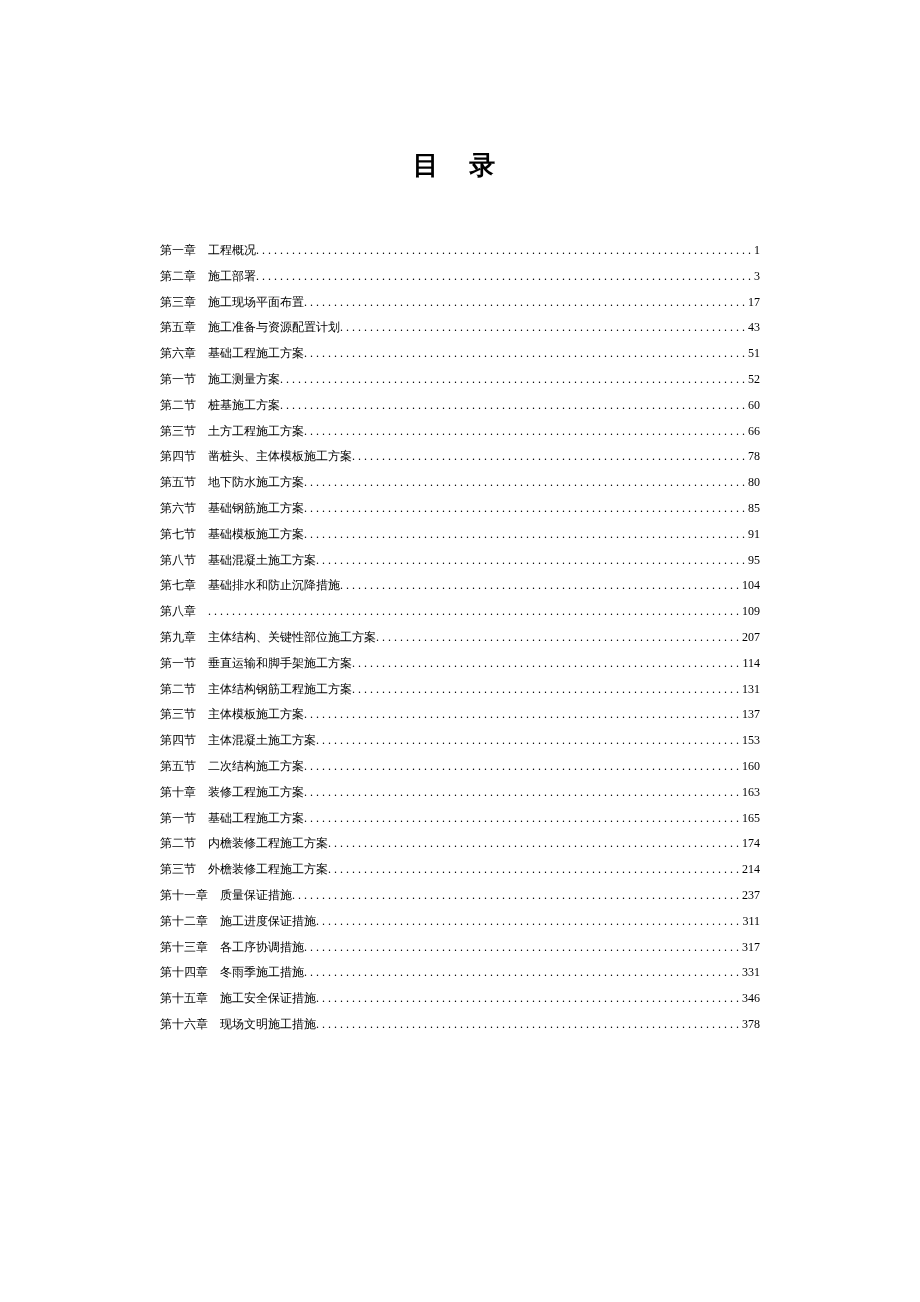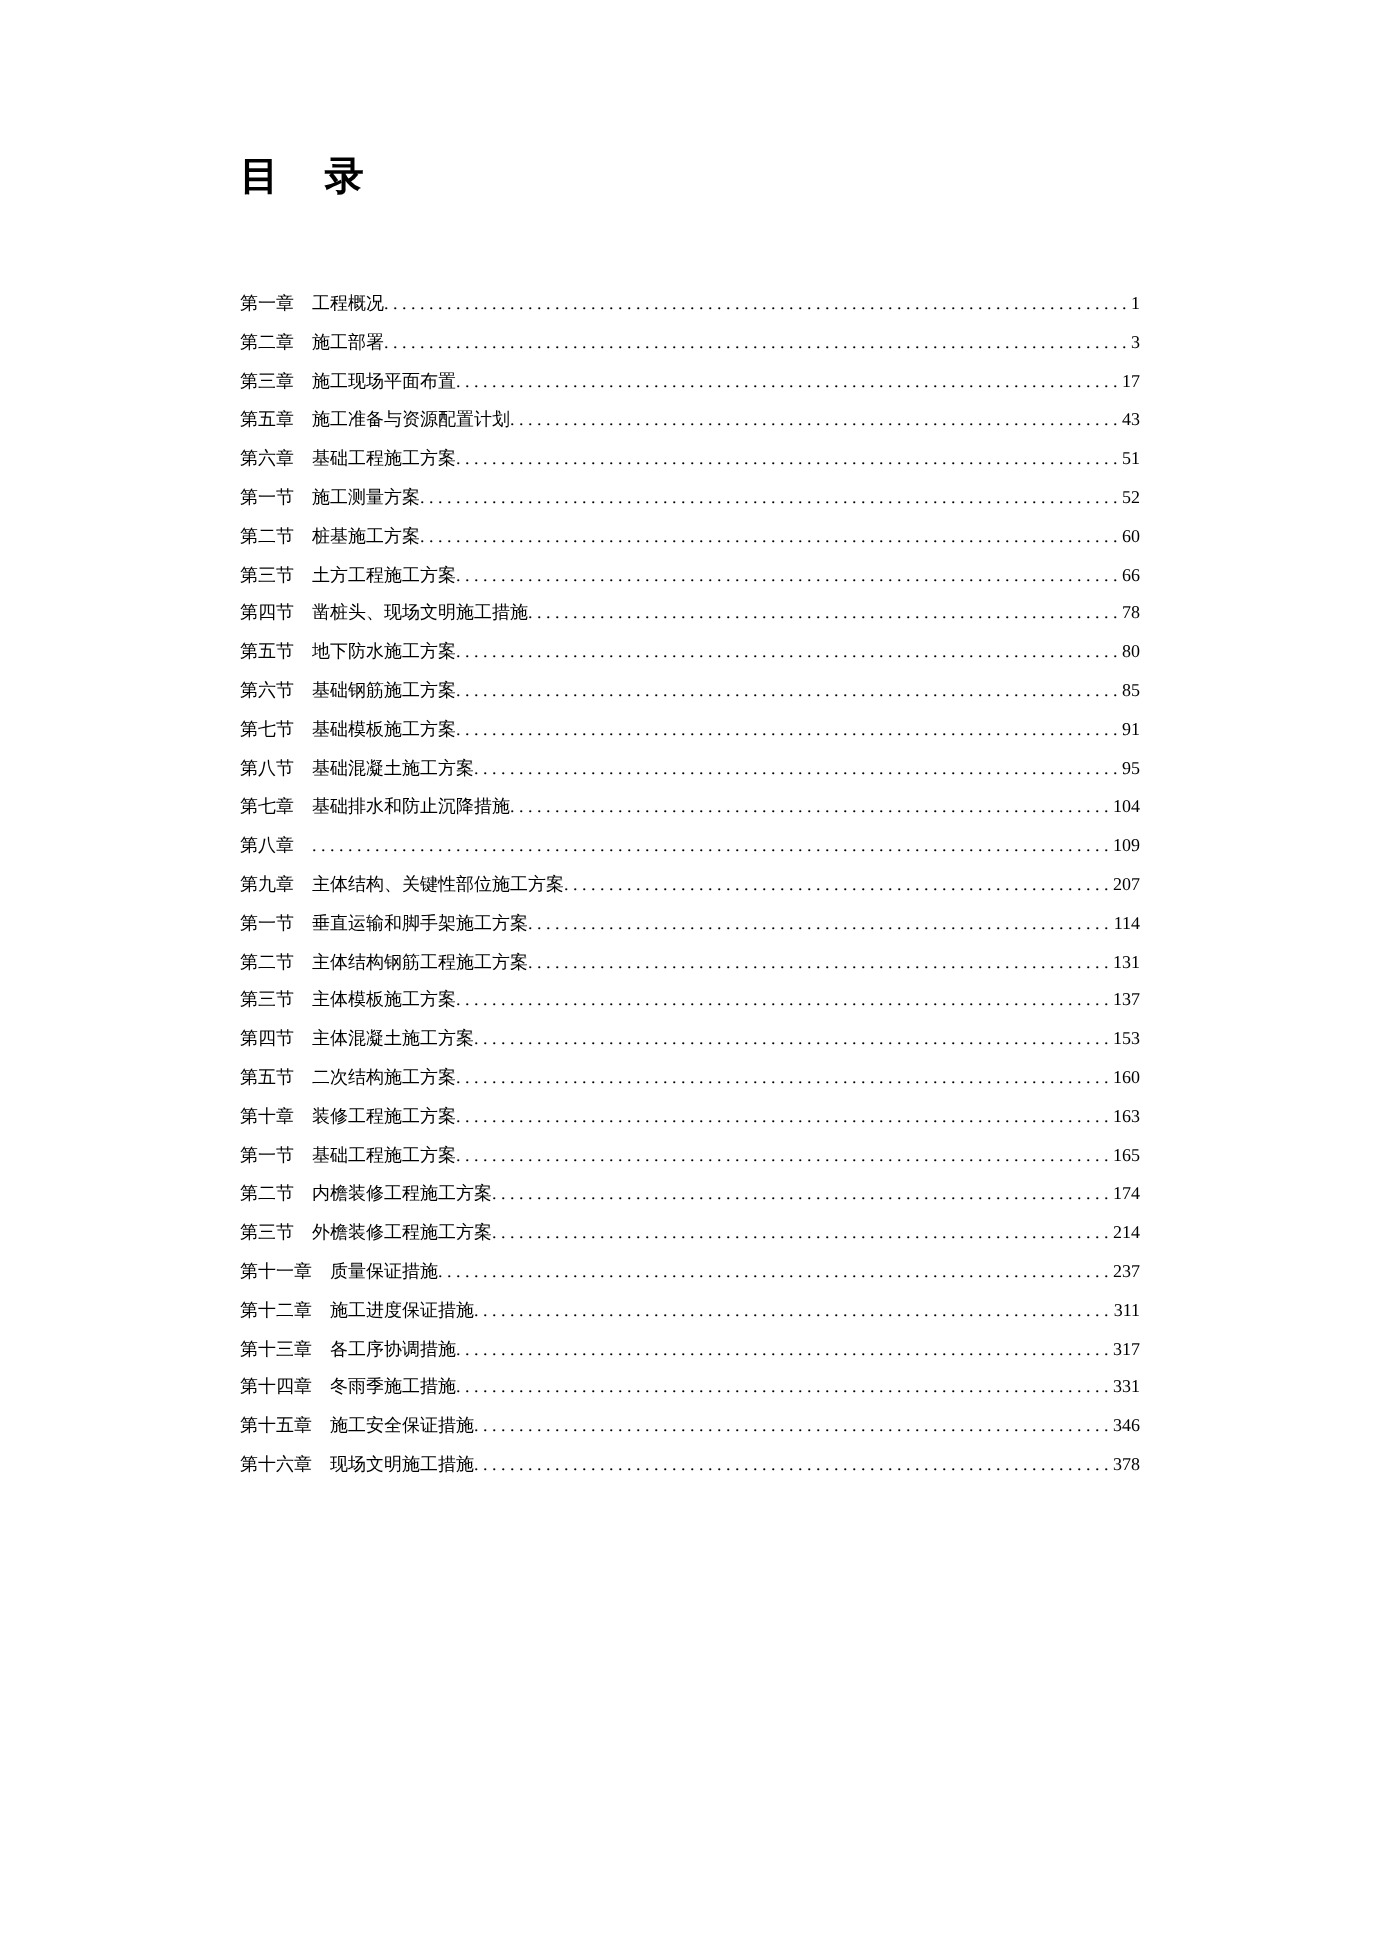--- a/index.html
+++ b/index.html
@@ -9,24 +9,26 @@
     }
     body {
       background: #ffffff;
       font-family: "SimSun", "宋体", serif;
       width: 920px;
       margin: 0 auto;
       padding: 100px 160px 60px 160px;
       color: #000;
     }
     .title {
+      text-align: center;
       font-size: 26px;
       font-weight: bold;
       letter-spacing: 12px;
       margin-bottom: 55px;
+      margin-top: 48px;
     }
     .toc {
       font-size: 12px;
     }
     .toc-row {
       display: flex;
       align-items: baseline;
       line-height: 2.15;
       white-space: nowrap;
     }
@@ -100,21 +102,21 @@
       <span class="toc-page">60</span>
     </div>
     <div class="toc-row">
       <span class="toc-label">第三节</span>
       <span class="toc-text">土方工程施工方案</span>
       <span class="toc-dots"></span>
       <span class="toc-page">66</span>
     </div>
     <div class="toc-row">
       <span class="toc-label">第四节</span>
-      <span class="toc-text">凿桩头、现场文明施工措施</span>
+      <span class="toc-text">凿桩头、主体模板施工方案</span>
       <span class="toc-dots"></span>
       <span class="toc-page">78</span>
     </div>
     <div class="toc-row">
       <span class="toc-label">第五节</span>
       <span class="toc-text">地下防水施工方案</span>
       <span class="toc-dots"></span>
       <span class="toc-page">80</span>
     </div>
     <div class="toc-row">

